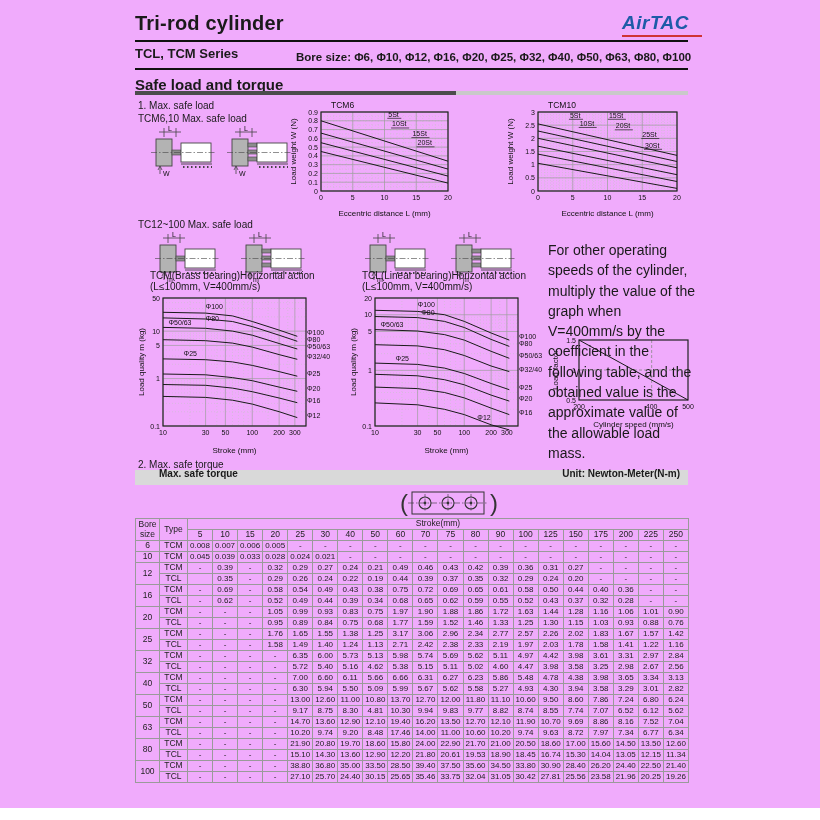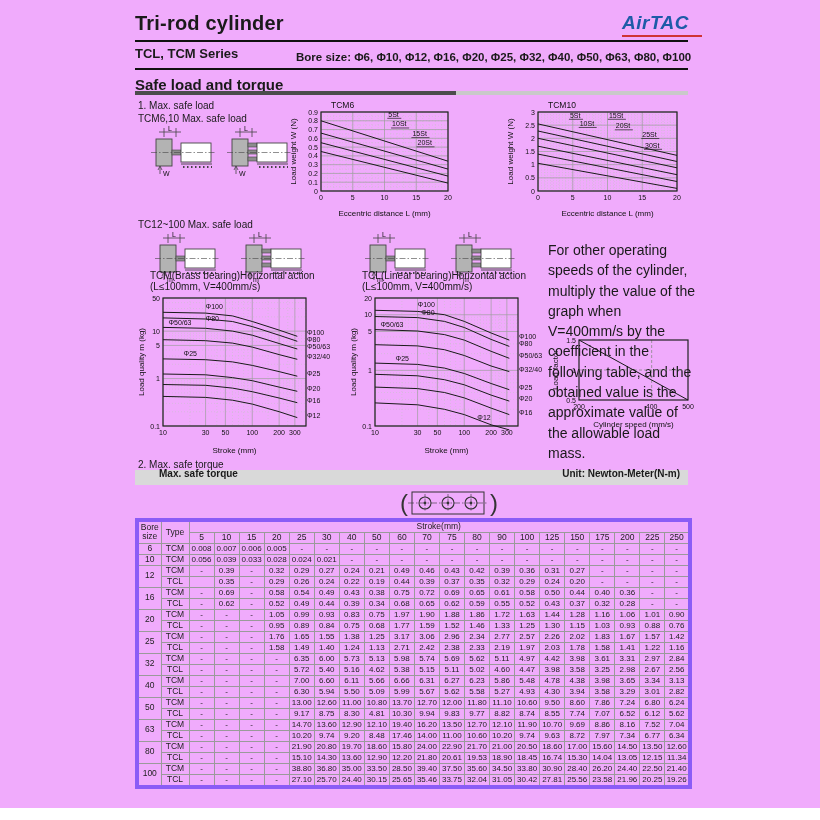--- a/index.html
+++ b/index.html
@@ -10,21 +10,21 @@
   .rule{position:absolute;background:#111}
   .h1{font-size:20px;font-weight:bold;letter-spacing:.2px}
   .h2{font-size:13px;font-weight:bold}
   .bore{font-size:11.5px;font-weight:bold;white-space:nowrap}
   .sect{font-size:15px;font-weight:bold}
   .small{font-size:10px}
   .note{font-size:14px;line-height:1.45;width:148px}
   .logo{font-size:19px;font-weight:bold;font-style:italic;color:#1d5ba8;letter-spacing:.5px}
   .logo-under{position:absolute;height:1.5px;background:#cf3333}
   .bar{position:absolute;height:4px}
-  .tq{border-collapse:collapse;table-layout:fixed;width:553px;border:4px solid #8b5cf6}
+  .tq{border-collapse:collapse;table-layout:fixed;width:553px;border:1px solid #8b5cf6}
   .tq th,.tq td{border:1px solid #9a9a9a;font-size:8px;font-weight:normal;text-align:center;
     padding:0;line-height:1.15;height:11px;color:#222;overflow:hidden;white-space:nowrap}
   .tq thead th{font-size:8.5px}
   .tq .boreCell,.tq .typeCell{font-size:8.5px}
   .torquebar{position:absolute;left:135px;top:470px;width:553px;height:15px;background:#d9d9d9;
     display:flex;align-items:center;justify-content:space-between;padding:0 8px 8px 24px}
   .torquebar span{font-size:10px;font-weight:bold}
   .chart svg{display:block}
 </style>
 </head>
@@ -620,21 +620,21 @@
           <td>-</td>
           <td>-</td>
           <td>-</td>
           <td>-</td>
           <td>-</td>
           <td>-</td>
         </tr>
         <tr>
           <td rowspan="1" class="boreCell">10</td>
           <td class="typeCell">TCM</td>
-          <td>0.056</td>
+          <td>0.045</td>
           <td>0.039</td>
           <td>0.033</td>
           <td>0.028</td>
           <td>0.024</td>
           <td>0.021</td>
           <td>-</td>
           <td>-</td>
           <td>-</td>
           <td>-</td>
           <td>-</td>

